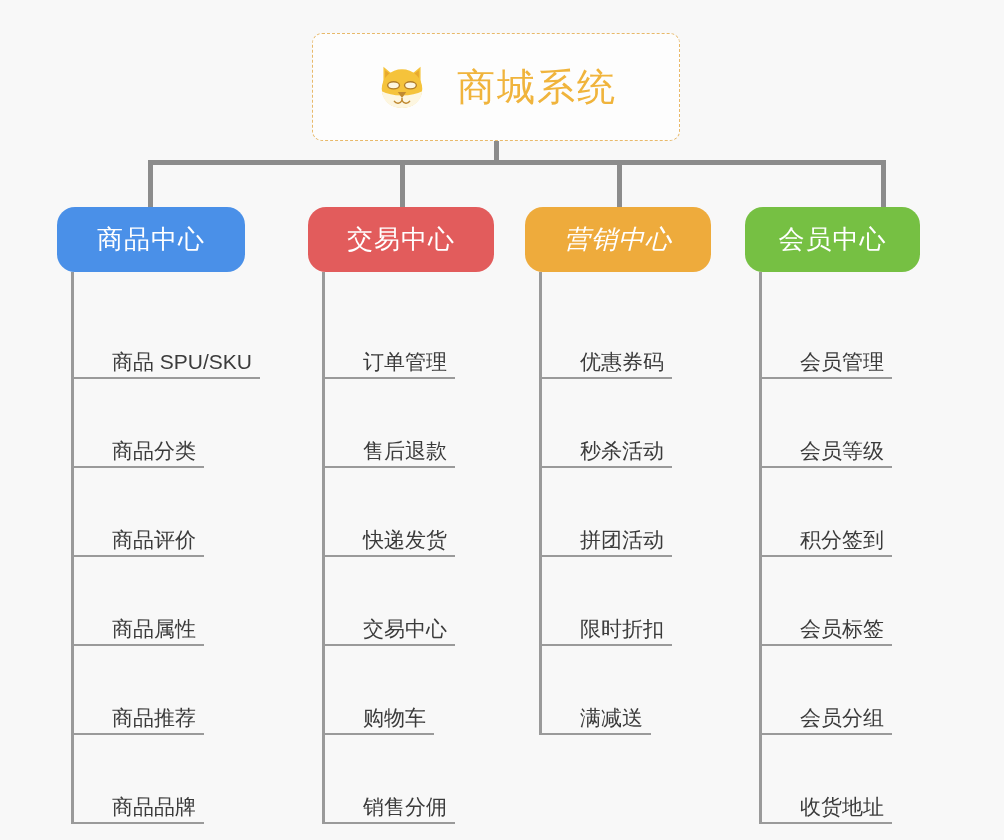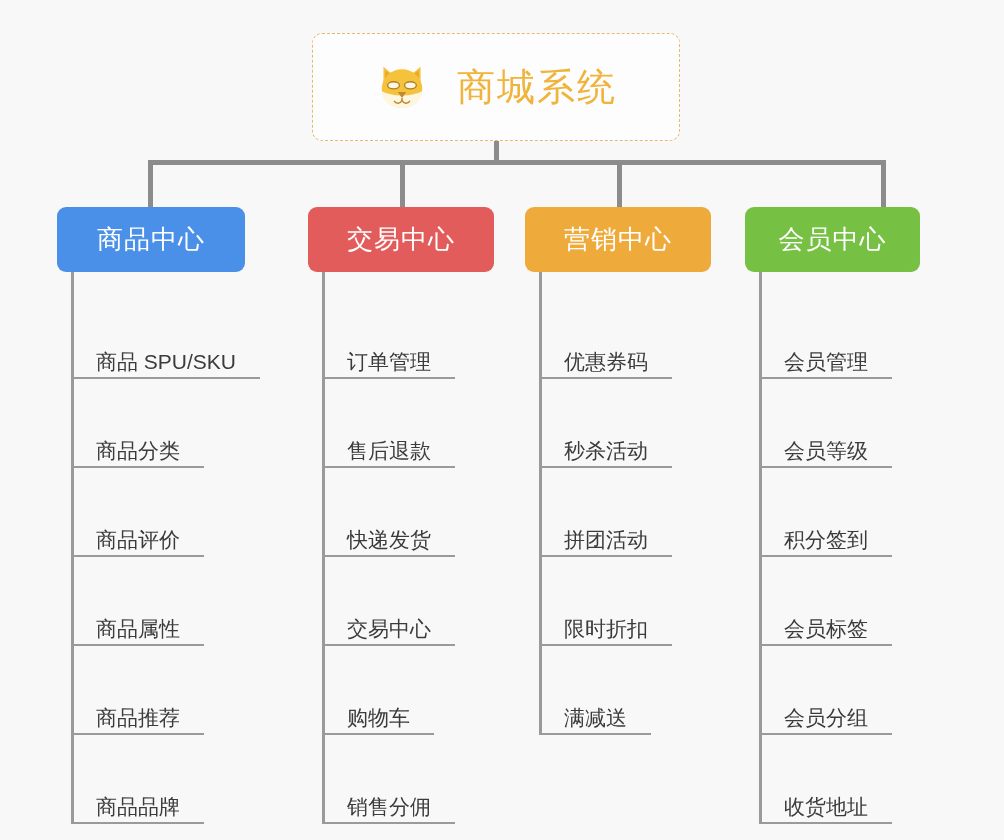--- a/index.html
+++ b/index.html
@@ -89,53 +89,53 @@
     position: absolute;
     top: 207px;
   }
   .col-0 { left: 57px;  width: 220px; }
   .col-1 { left: 308px; width: 215px; }
   .col-2 { left: 525px; width: 210px; }
   .col-3 { left: 745px; width: 215px; }
 
   .cat-header {
     height: 65px;
-    border-radius: 9px;
+    border-radius: 18px;
     display: flex;
     align-items: center;
     justify-content: center;
     color: #ffffff;
     font-size: 26px;
     letter-spacing: 1px;
     box-sizing: border-box;
   }
   .col-0 .cat-header { width: 188px; }
   .col-1 .cat-header { width: 186px; }
-  .col-2 .cat-header { width: 186px; }
+  .col-2 .cat-header { width: 186px; font-style: italic; }
   .col-3 .cat-header { width: 175px; }
 
   
   .leaf-list {
     position: relative;
     margin-top: 0;
     padding-top: 18px;
     border-left: 3px solid #9a9a9a;
     margin-left: 14px;
   }
   .leaf-item {
     height: 89px;
     position: relative;
     display: flex;
     align-items: flex-end;
     box-sizing: border-box;
   }
   .leaf-label {
     font-size: 21px;
     color: #3b3b3b;
-    padding: 0 0 7px 22px;
+    padding: 0 0 7px 38px;
     white-space: nowrap;
     line-height: 1;
   }
   .leaf-rule {
     position: absolute;
     left: 0;
     bottom: 0;
     height: 2px;
     background: #9a9a9a;
   }

